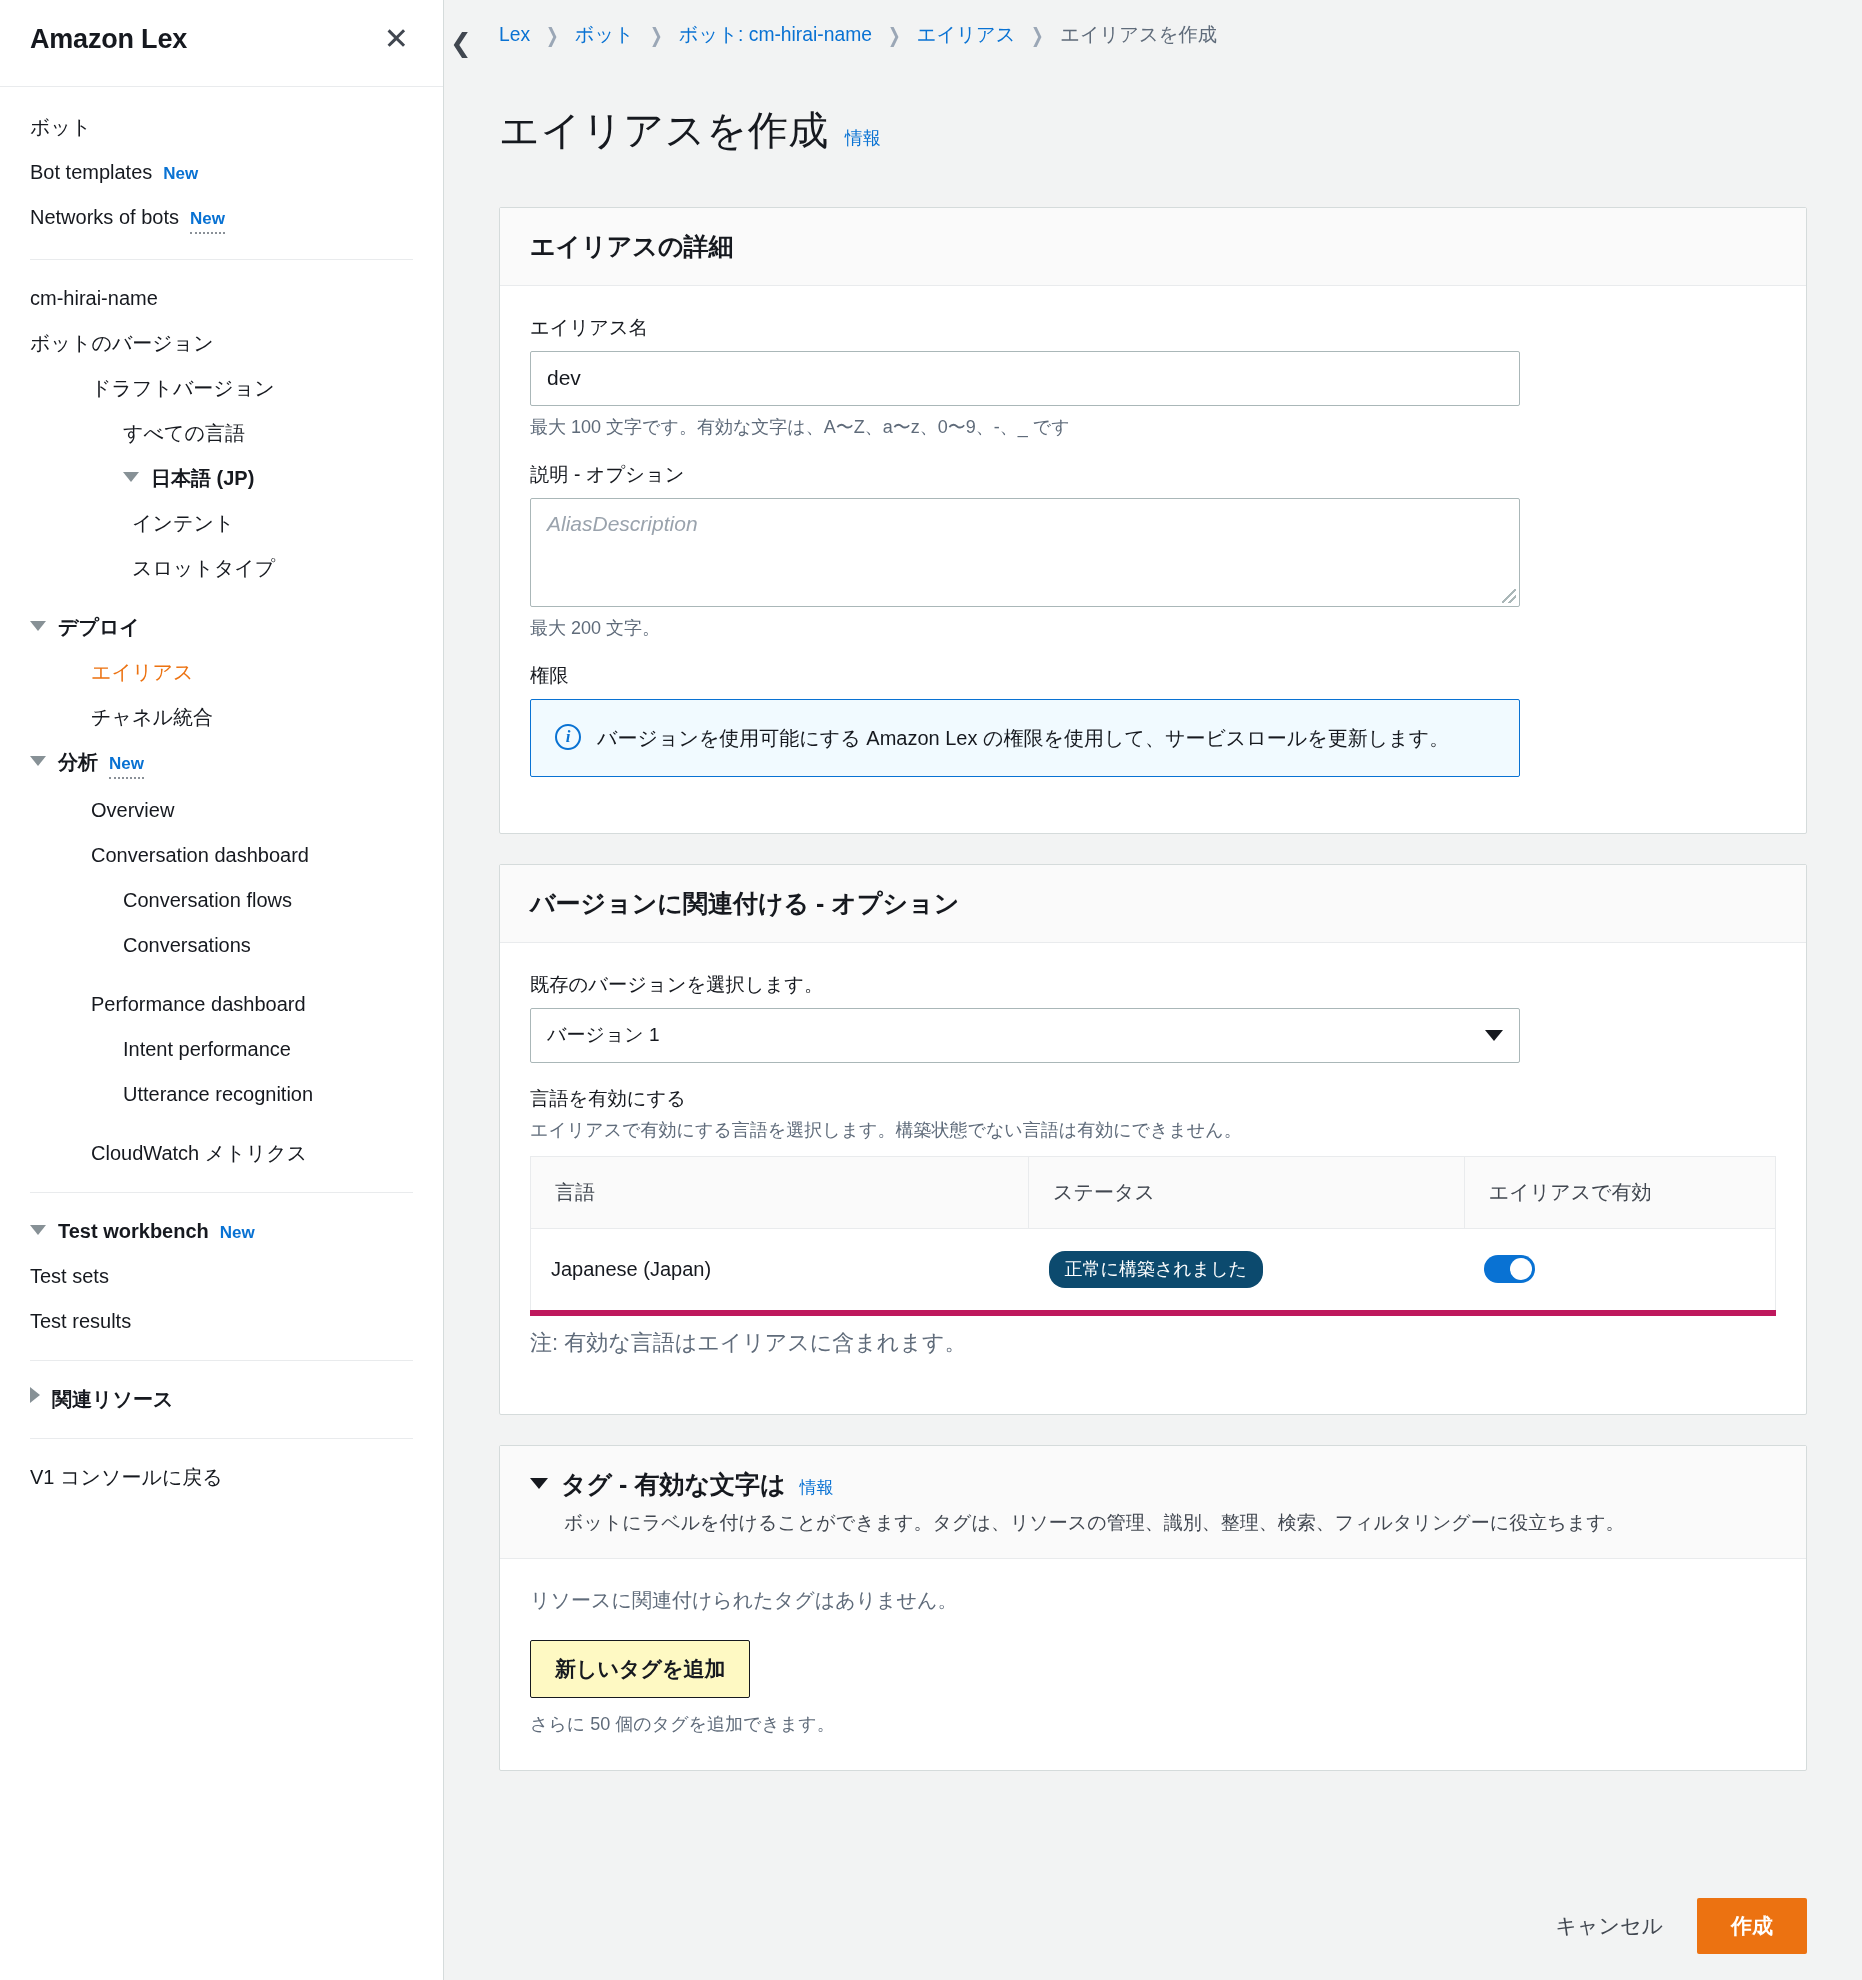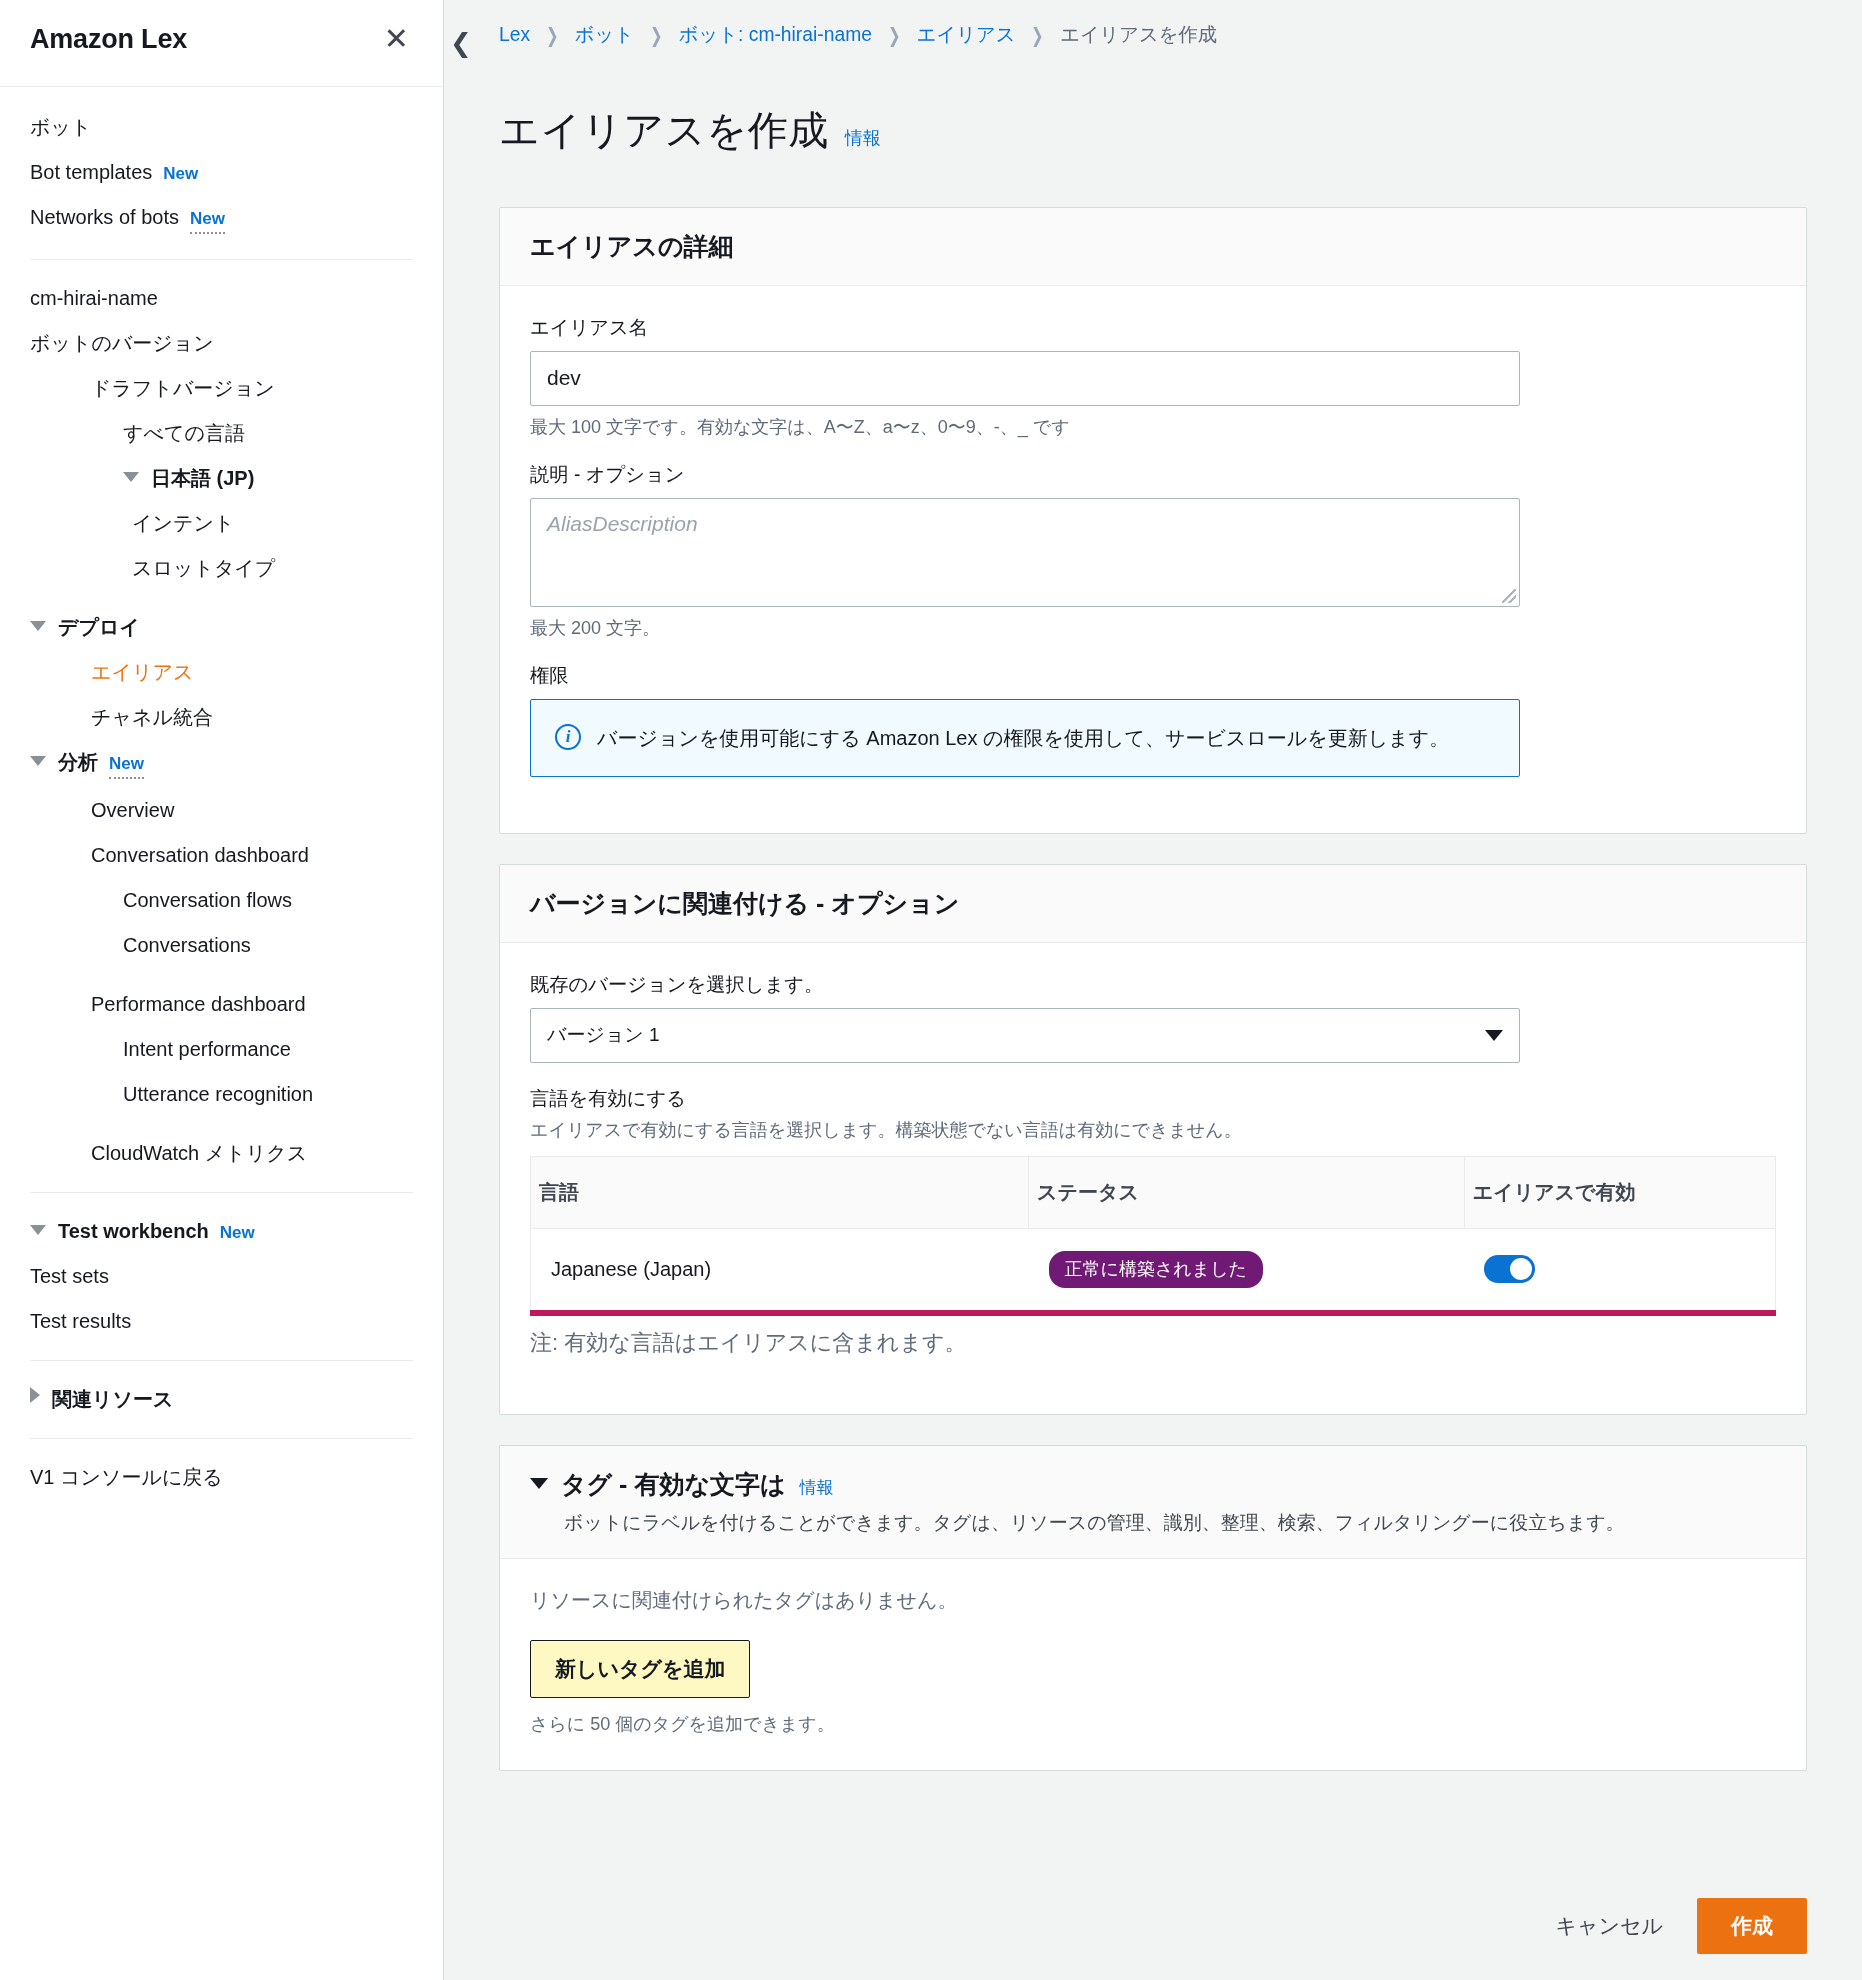--- a/index.html
+++ b/index.html
@@ -163,31 +163,31 @@
     border-left: 9px solid transparent; border-right: 9px solid transparent;
     border-top: 11px solid #16191f;
   }
 
   .tbl {
     width: 100%; border: 1px solid #e9ebed;
     border-collapse: collapse; background: #fff; margin-top: 14px;
   }
   .tbl th {
     background: #fafafa; text-align: left;
-    font-size: 20px; font-weight: bold; color: #414750;
-    padding: 22px 8px; border-bottom: 1px solid #e9ebed;
+    font-size: 20px; font-weight: normal; color: #414750;
+    padding: 22px 24px; border-bottom: 1px solid #e9ebed;
     border-right: 1px solid #e9ebed;
   }
   .tbl th:last-child { border-right: none; }
   .tbl td {
     padding: 22px 20px; font-size: 20px; color: #16191f;
     border-bottom: 6px solid #be185d;
   }
   .status-badge {
-    display: inline-block; background: #701a75; color: #ffffff;
+    display: inline-block; background: #0c4a6e; color: #ffffff;
     font-size: 18px; border-radius: 16px; padding: 6px 16px 7px 16px;
     white-space: nowrap;
   }
   .toggle {
     width: 51px; height: 28px; border-radius: 14px;
     background: #0972d3; position: relative; cursor: pointer;
   }
   .toggle .knob {
     position: absolute; right: 3px; top: 3px;
     width: 22px; height: 22px; border-radius: 50%; background: #fff;

